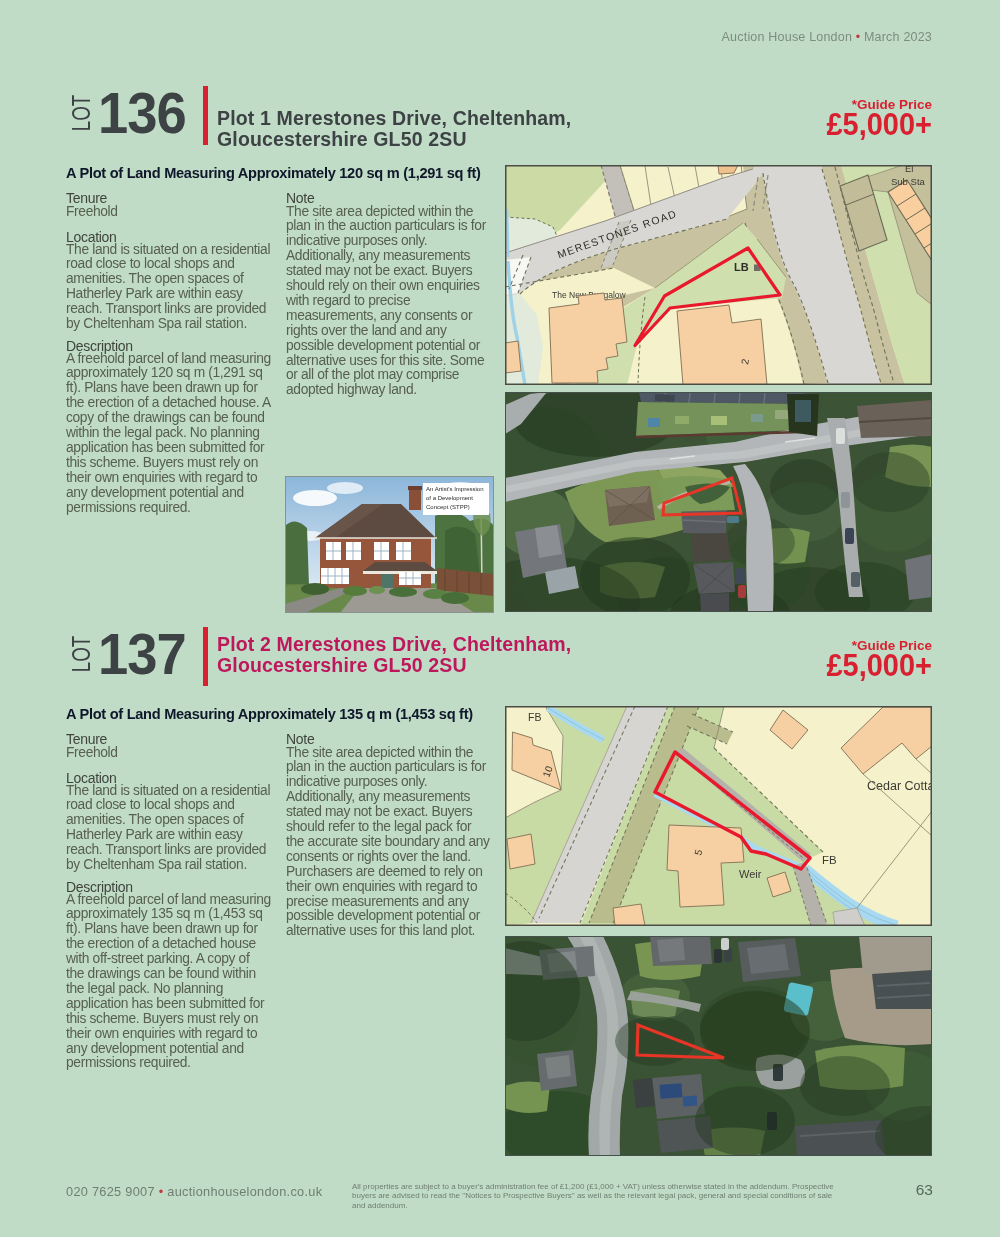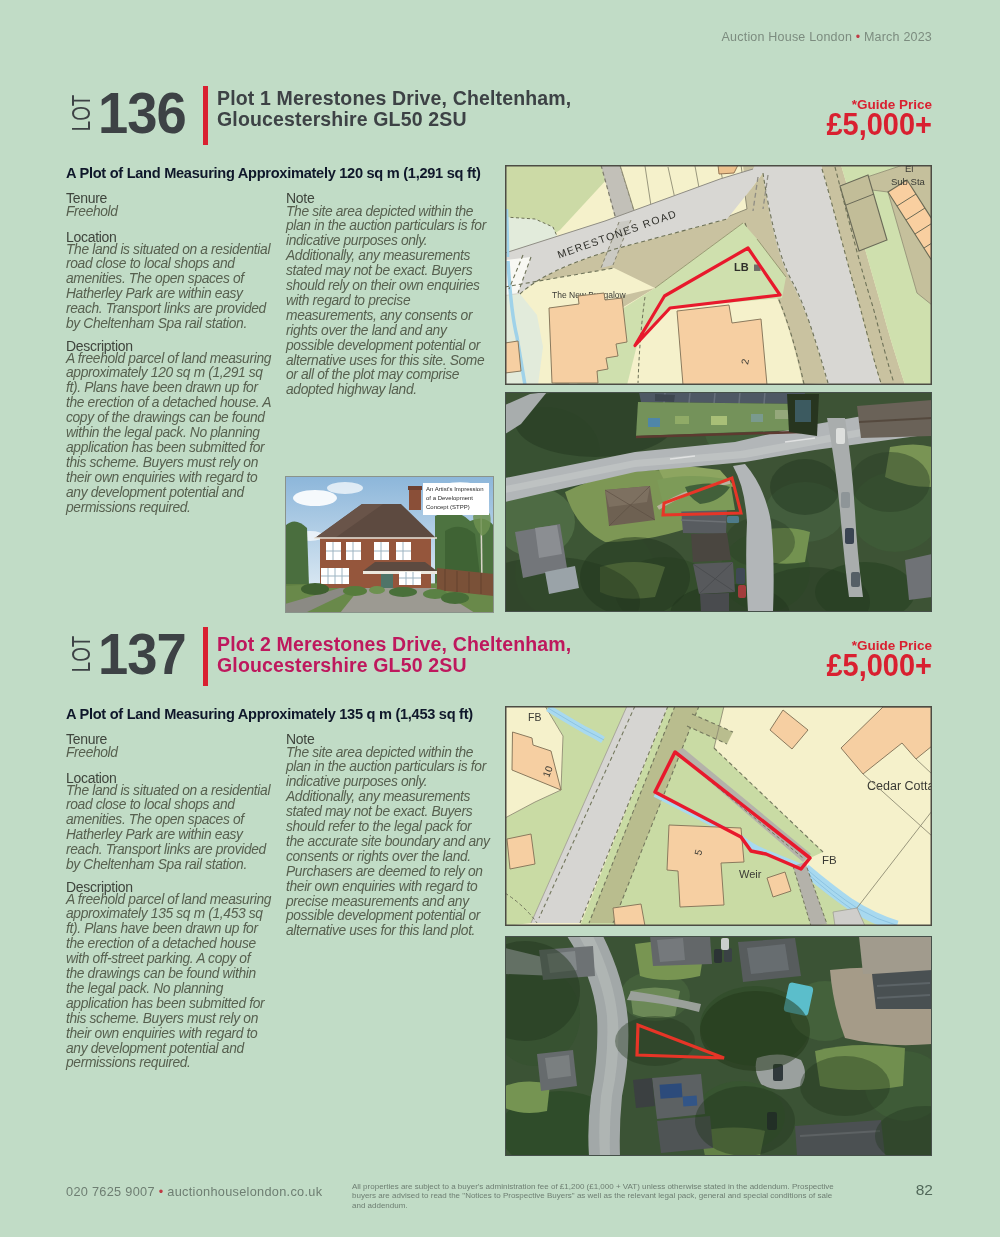--- a/index.html
+++ b/index.html
@@ -1,37 +1,37 @@
 <!DOCTYPE html>
 <html><head>
 <meta charset="utf-8">
 <style>
   html,body{margin:0;padding:0;}
   body{width:1000px;height:1237px;background:#c1dcc6;font-family:"Liberation Sans",sans-serif;position:relative;overflow:hidden;}
   .abs{position:absolute;}
-  .body-txt{font-size:13.8px;line-height:14.9px;letter-spacing:-0.35px;color:#57604f;font-style:italic;}
+  .body-txt{font-size:13.8px;line-height:14.9px;letter-spacing:-0.35px;color:#57604f;}
   .hd{font-size:14px;font-weight:normal;color:#3e443c;letter-spacing:-0.3px;}
   .cl{}
   .cn{}
   .red{color:#0f172a;}
 </style>
 </head>
 <body>
 
 <div class="abs" style="left:0;top:0;width:1000px;height:1237px;background:#c1dcc6;"></div>
 
 <div class="abs" style="right:68px;top:29.5px;font-size:12.5px;color:#7c8c7f;letter-spacing:0.2px;">Auction House London <span style="color:#c03a44;">•</span> March 2023</div>
 
 <div class="abs" style="left:41px;top:100.8px;width:80px;height:24px;line-height:24px;text-align:center;transform:rotate(-90deg) scaleX(0.75);transform-origin:center;font-size:25px;font-weight:400;color:#3d4245;">LOT</div>
 
 <div class="abs" style="left:97.5px;top:79.6px;font-size:57px;font-weight:bold;color:#3d4245;letter-spacing:-1px;transform:scaleX(0.953);transform-origin:left;">136</div>
 
 <div class="abs" style="left:203px;top:86px;width:4.6px;height:59px;background:#d92030;"></div>
 
-<div class="abs" style="left:217px;top:88px;font-size:19.5px;line-height:20.6px;font-weight:bold;color:#3d4245;letter-spacing:0.15px;">Plot 1 Merestones Drive, Cheltenham,<br>Gloucestershire GL50 2SU</div>
+<div class="abs" style="left:217px;top:108px;font-size:19.5px;line-height:20.6px;font-weight:bold;color:#3d4245;letter-spacing:0.15px;">Plot 1 Merestones Drive, Cheltenham,<br>Gloucestershire GL50 2SU</div>
 
 <div class="abs" style="right:68px;top:96.7px;font-size:13.5px;font-weight:bold;color:#d92030;">*Guide Price</div>
 
 <div class="abs" style="right:68px;top:107.4px;font-size:31px;font-weight:bold;color:#d92030;"><span style="display:inline-block;transform:scaleX(0.934);transform-origin:right;">£5,000+</span></div>
 
 <div class="abs red" style="left:66px;top:164px;font-size:15px;font-weight:bold;letter-spacing:-0.3px;"><span style="display:inline-block;transform:scaleX(0.974);transform-origin:left;">A Plot of Land Measuring Approximately 120 sq m (1,291 sq ft)</span></div>
 
 <div class="abs hd cl" style="left:66px;top:190px;">Tenure</div>
 
 <div class="abs body-txt cl" style="left:66px;top:204.5px;">Freehold</div>
@@ -511,13 +511,13 @@
   <polygon points="133,89 132,119 219,122" fill="none" stroke="#e73527" stroke-width="3.2"></polygon>
 
   <rect x="0.5" y="0.5" width="426" height="219" fill="none" stroke="#46504a" stroke-width="1"></rect>
 </svg>
 </div>
 
 <div class="abs" style="left:66px;top:1183.5px;font-size:13px;color:#6e7e72;letter-spacing:0.3px;transform:scaleX(0.98);transform-origin:left;">020 7625 9007 <span style="color:#c03a44;">•</span> auctionhouselondon.co.uk</div>
 
 <div class="abs" style="left:352px;top:1181.5px;width:490px;font-size:8px;line-height:9.7px;color:#6e7e72;">All properties are subject to a buyer's administration fee of £1,200 (£1,000 + VAT) unless otherwise stated in the addendum. Prospective<br>buyers are advised to read the "Notices to Prospective Buyers" as well as the relevant legal pack, general and special conditions of sale<br>and addendum.</div>
 
-<div class="abs" style="right:67px;top:1181.3px;font-size:15.5px;color:#52695a;">82</div>
+<div class="abs" style="right:67px;top:1181.3px;font-size:15.5px;color:#52695a;">63</div>
 
 </body></html>

